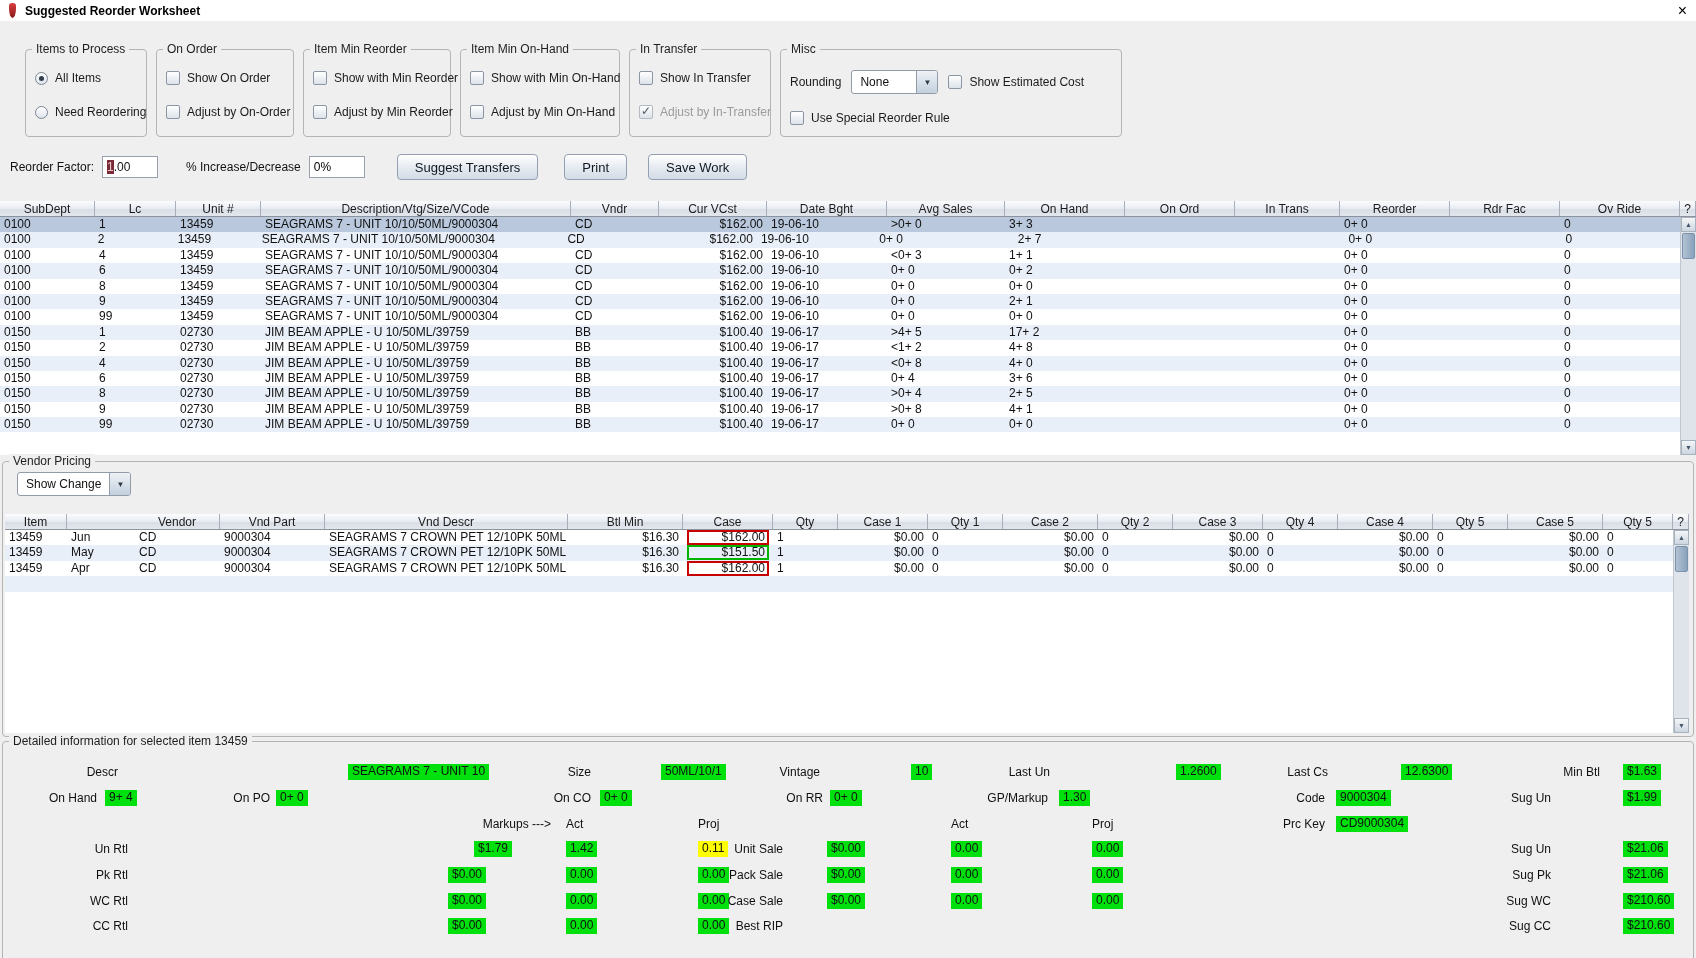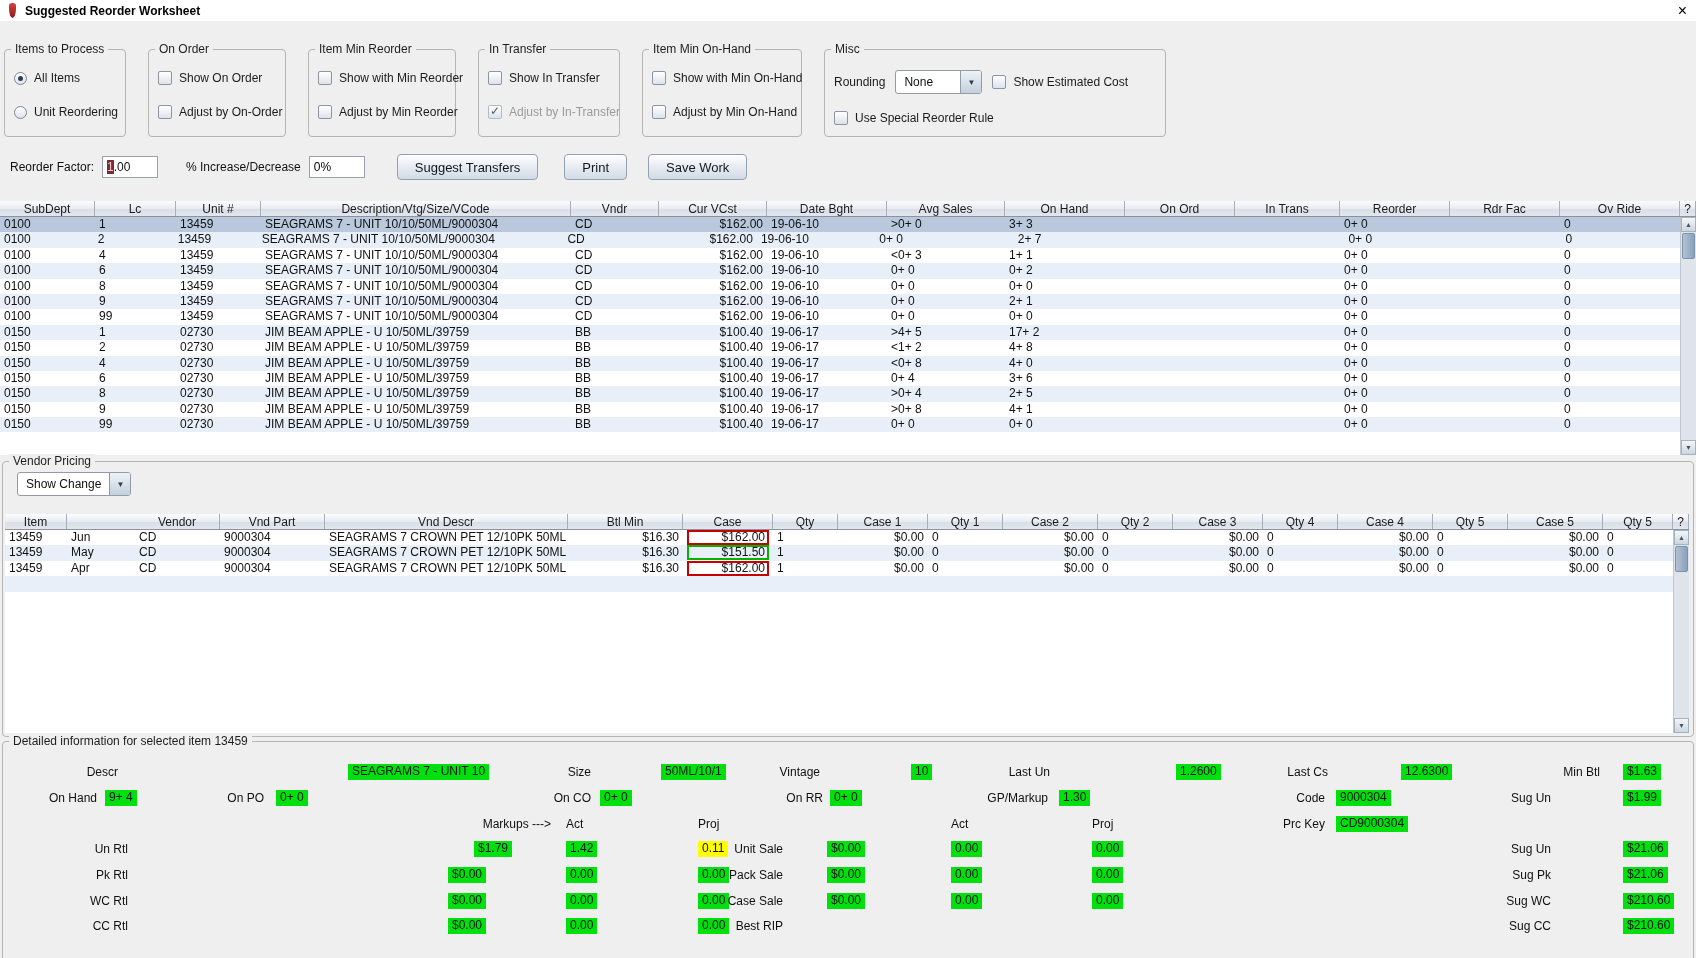--- a/index.html
+++ b/index.html
@@ -6,21 +6,21 @@
   html,body { width:1696px; height:958px; overflow:hidden; }
   body { font-family:"Liberation Sans", sans-serif; font-size:12px; color:#111; background:#efefef; }
 
   
   .titlebar { height:21px; background:#ffffff; display:flex; align-items:center; padding:0 9px; gap:9px; }
   .app-icon { width:7px; height:15px; background:linear-gradient(#d84040,#8c1a1a); border-radius:45% 45% 50% 50% / 18% 18% 62% 62%; flex:0 0 auto; }
   .win-title { font-weight:bold; color:#000; }
   .win-close { margin-left:auto; font-size:16px; line-height:16px; color:#000; cursor:default; }
 
   
-  .options-row { display:flex; gap:22px; padding:28px 4px 6px 4px; }
+  .options-row { display:flex; gap:9px; padding:28px 4px 6px 4px;margin-left:21px; }
   .groupbox { position:relative; border:1px solid #b4b4b4; border-radius:4px; height:88px; padding:20px 9px 6px 9px; background:transparent; }
   .legend { position:absolute; top:-8px; left:6px; background:#efefef; padding:0 4px; color:#1e1e1e; white-space:nowrap; }
   .opt { display:flex; align-items:center; gap:7px; height:16px; margin-bottom:18px; white-space:nowrap; }
   .opt-label { color:#1b1b1b; }
   .opt-label.dis { color:#9b9b9b; }
   .cb { width:14px; height:14px; border:1px solid #8b95a3; border-radius:2px; background:linear-gradient(#ffffff,#dce3ea); flex:0 0 auto; position:relative; }
   .cb.checked::after { content:"✓"; position:absolute; left:1px; top:-2px; font-size:12px; color:#555e66; }
   .cb.dis { border-color:#b3bac2; }
   .radio { width:13px; height:13px; border-radius:50%; border:1px solid #7d8794; background:linear-gradient(#ffffff,#dde4ec); flex:0 0 auto; position:relative; }
   .radio.checked::after { content:""; position:absolute; inset:3px; border-radius:50%; background:#303d4b; }
@@ -85,21 +85,21 @@
 
   <div class="options-row">
     <div class="groupbox" style="width:122px">
       <span class="legend">Items to Process</span>
       <div class="opt">
         <span class="radio checked"></span>
         <span class="opt-label">All Items</span>
       </div>
       <div class="opt">
         <span class="radio"></span>
-        <span class="opt-label">Unit Reordering</span>
+        <span class="opt-label">Need Reordering</span>
       </div>
     </div>
 
     <div class="groupbox" style="width:138px">
       <span class="legend">On Order</span>
       <div class="opt">
         <span class="cb"></span>
         <span class="opt-label">Show On Order</span>
       </div>
       <div class="opt">
@@ -113,41 +113,41 @@
       <div class="opt">
         <span class="cb"></span>
         <span class="opt-label">Show with Min Reorder</span>
       </div>
       <div class="opt">
         <span class="cb"></span>
         <span class="opt-label">Adjust by Min Reorder</span>
       </div>
     </div>
 
+    <div class="groupbox" style="width:160px">
+      <span class="legend">Item Min On-Hand</span>
+      <div class="opt">
+        <span class="cb"></span>
+        <span class="opt-label">Show with Min On-Hand</span>
+      </div>
+      <div class="opt">
+        <span class="cb"></span>
+        <span class="opt-label">Adjust by Min On-Hand</span>
+      </div>
+    </div>
+
     <div class="groupbox" style="width:142px">
       <span class="legend">In Transfer</span>
       <div class="opt">
         <span class="cb"></span>
         <span class="opt-label">Show In Transfer</span>
       </div>
       <div class="opt">
         <span class="cb checked dis"></span>
         <span class="opt-label dis">Adjust by In-Transfer</span>
-      </div>
-    </div>
-
-    <div class="groupbox" style="width:160px">
-      <span class="legend">Item Min On-Hand</span>
-      <div class="opt">
-        <span class="cb"></span>
-        <span class="opt-label">Show with Min On-Hand</span>
-      </div>
-      <div class="opt">
-        <span class="cb"></span>
-        <span class="opt-label">Adjust by Min On-Hand</span>
       </div>
     </div>
 
     <div class="groupbox" style="width:342px">
       <span class="legend">Misc</span>
       <div class="misc-row">
         <span class="opt-label">Rounding</span>
         <div class="combo">
           <span class="combo-text">None</span>
           <span class="combo-btn">▼</span>
@@ -538,21 +538,21 @@
       <span class="dlabel" style="left: 817px; top: 22px;">Vintage</span>
       <span class="dval hl-green" style="left: 908px; top: 22px;">10</span>
       <span class="dlabel" style="left: 1047px; top: 22px;">Last Un</span>
       <span class="dval hl-green" style="left: 1173px; top: 22px;">1.2600</span>
       <span class="dlabel" style="left: 1325px; top: 22px;">Last Cs</span>
       <span class="dval hl-green" style="left: 1398px; top: 22px;">12.6300</span>
       <span class="dlabel" style="left: 1597px; top: 22px;">Min Btl</span>
       <span class="dval hl-green" style="left: 1620px; top: 22px;">$1.63</span>
       <span class="dlabel" style="left: 94px; top: 48px;">On Hand</span>
       <span class="dval hl-green" style="left: 102px; top: 48px;">9+ 4</span>
-      <span class="dlabel" style="left: 261px; top: 48px;">On PO</span>
+      <span class="dlabel" style="left: 267px; top: 48px;">On PO</span>
       <span class="dval hl-green" style="left: 273px; top: 48px;">0+ 0</span>
       <span class="dlabel" style="left: 588px; top: 48px;">On CO</span>
       <span class="dval hl-green" style="left: 597px; top: 48px;">0+ 0</span>
       <span class="dlabel" style="left: 820px; top: 48px;">On RR</span>
       <span class="dval hl-green" style="left: 827px; top: 48px;">0+ 0</span>
       <span class="dlabel" style="left: 1045px; top: 48px;">GP/Markup</span>
       <span class="dval hl-green" style="left: 1056px; top: 48px;">1.30</span>
       <span class="dlabel" style="left: 1322px; top: 48px;">Code</span>
       <span class="dval hl-green" style="left: 1333px; top: 48px;">9000304</span>
       <span class="dlabel" style="left: 1548px; top: 48px;">Sug Un</span>

